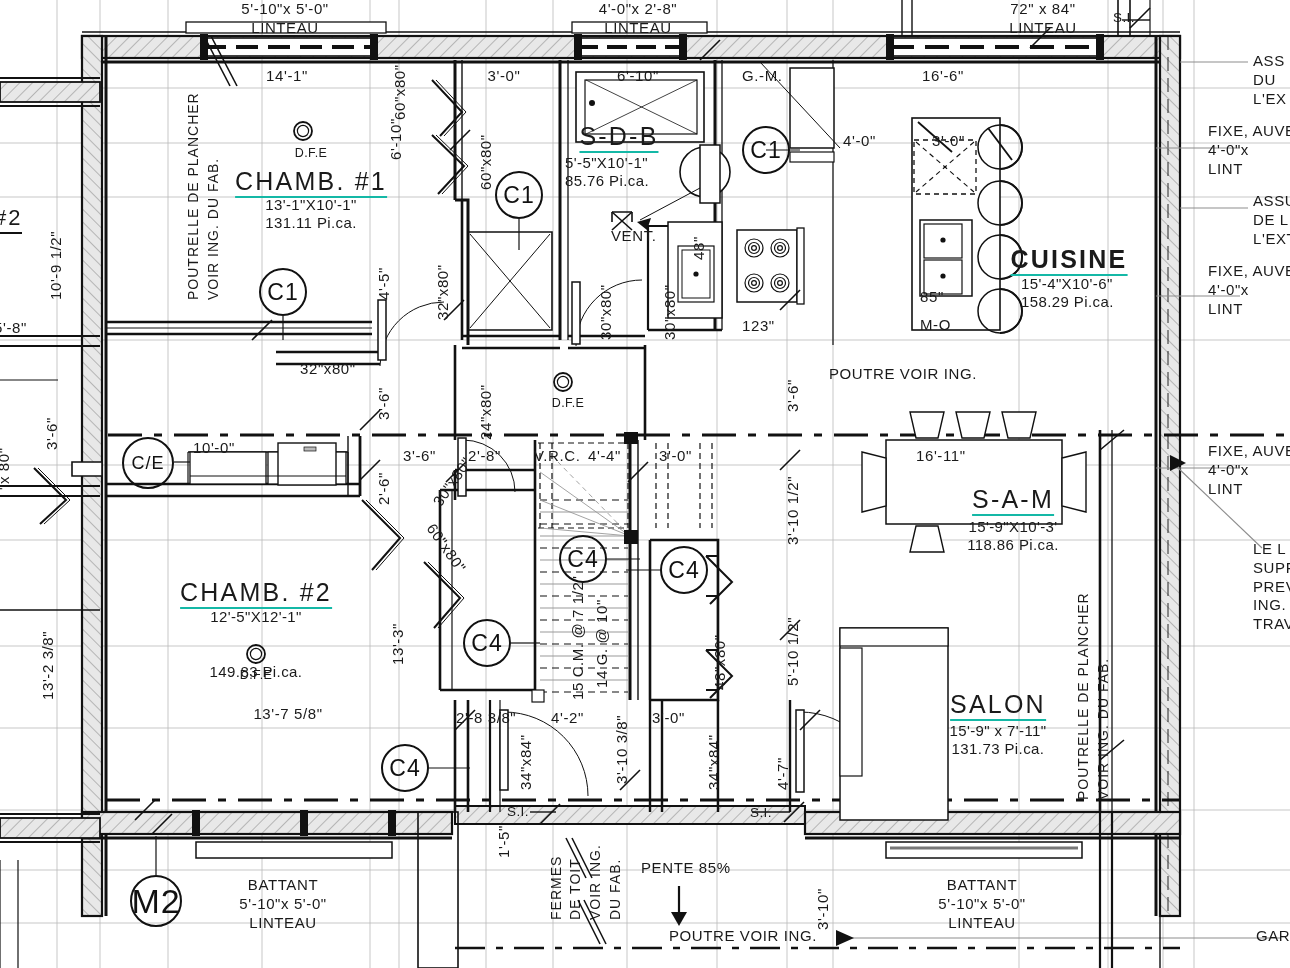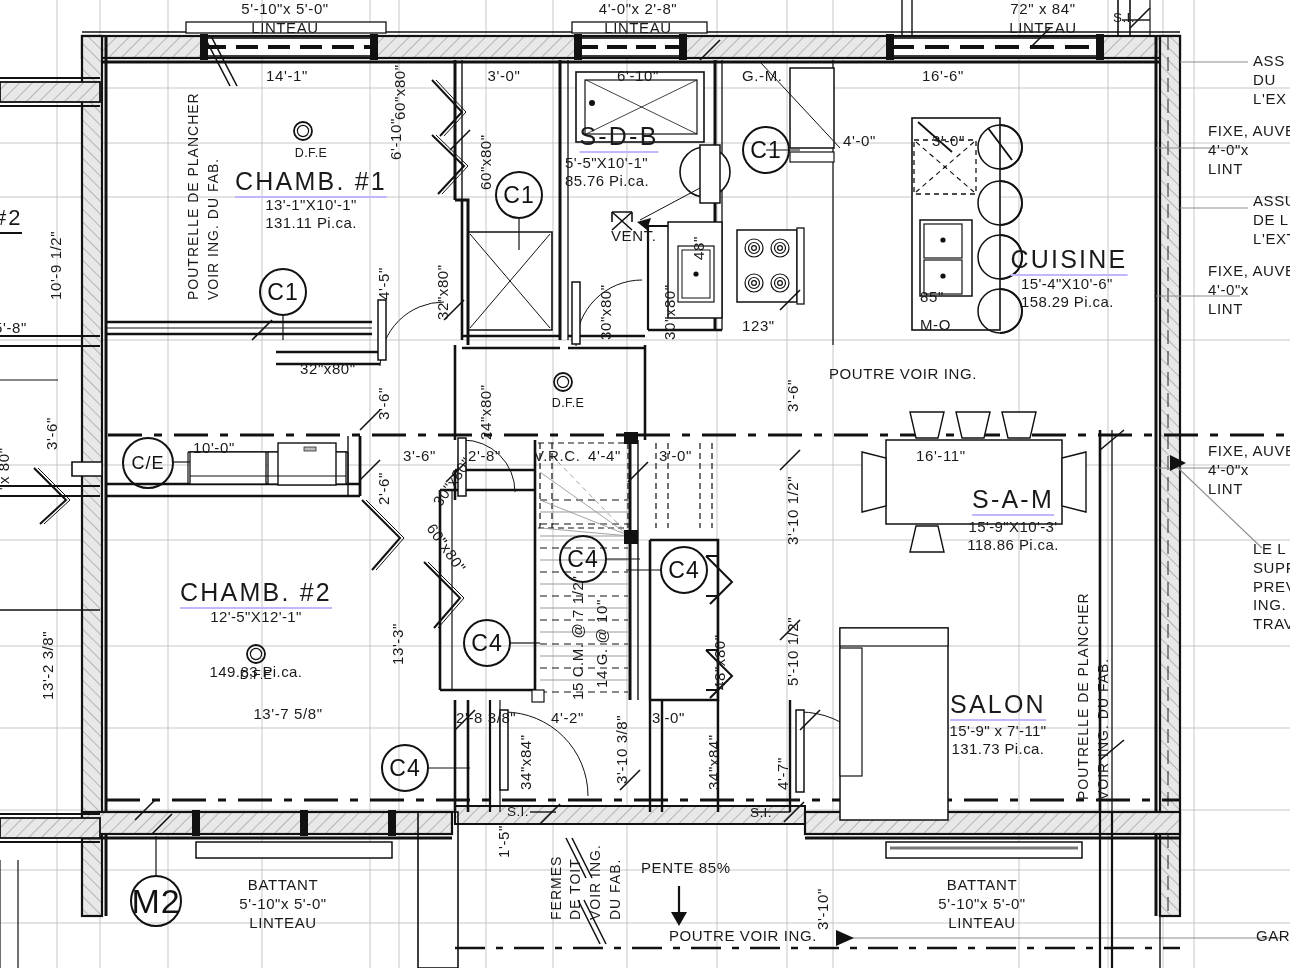--- a/index.html
+++ b/index.html
@@ -19,21 +19,21 @@
     position:absolute;
     font-family:"Liberation Sans", sans-serif;
     color:#1a1a1a;
     white-space:nowrap;
     letter-spacing:.5px;
     line-height:1.12;
   }
   .t-room {
     font-size:25px;
     letter-spacing:2.2px;
-    border-bottom:2px solid #c4b5fd;
+    border-bottom:2px solid #14b8a6;
     padding-bottom:1px;
   }
   .t-room-sm {
     font-size:22px;
     letter-spacing:2px;
     border-bottom:2px solid #111;
     padding-bottom:1px;
   }
   .t-dim { font-size:15px; letter-spacing:.6px; }
   .t-dim-sm { font-size:13.5px; letter-spacing:.4px; }
@@ -533,21 +533,21 @@
 <div class="lbl t-small ctr" style="left:311px; top:146px;"><span>D.F.E</span></div>
 <div class="lbl t-room ctr" style="left:311px; top:167px;"><span>CHAMB. #1</span></div>
 <div class="lbl t-area ctr" style="left:311px; top:197px;"><span>13'-1"X10'-1"</span></div>
 <div class="lbl t-area ctr" style="left:311px; top:215px;"><span>131.11 Pi.ca.</span></div>
 
 <div class="lbl t-room ctr" style="left:619px; top:122px;"><span>S-D-B</span></div>
 <div class="lbl t-area" style="left:565px; top:155px;"><span>5'-5"X10'-1"</span></div>
 <div class="lbl t-area" style="left:565px; top:173px;"><span>85.76 Pi.ca.</span></div>
 <div class="lbl t-dim" style="left:611px; top:228px;"><span>VENT.</span></div>
 
-<div class="lbl t-room ctr" style="left:1069px; top:245px;"><span>CUISINE</span></div>
+<div class="lbl t-room ctr" style="left:1069px; top:245px;font-weight:bold;"><span>CUISINE</span></div>
 <div class="lbl t-area" style="left:1021px; top:276px;"><span>15'-4"X10'-6"</span></div>
 <div class="lbl t-area" style="left:1021px; top:294px;"><span>158.29 Pi.ca.</span></div>
 <div class="lbl t-dim" style="left:920px; top:289px;"><span>85"</span></div>
 <div class="lbl t-dim" style="left:920px; top:317px;"><span>M-O</span></div>
 <div class="lbl t-dim" style="left:742px; top:318px;"><span>123"</span></div>
 <div class="lbl t-dim" style="left:829px; top:366px;"><span>POUTRE VOIR ING.</span></div>
 
 <div class="lbl t-small ctr" style="left:568px; top:396px;"><span>D.F.E</span></div>
 
 <div class="lbl t-room ctr" style="left:256px; top:578px;"><span>CHAMB. #2</span></div>

